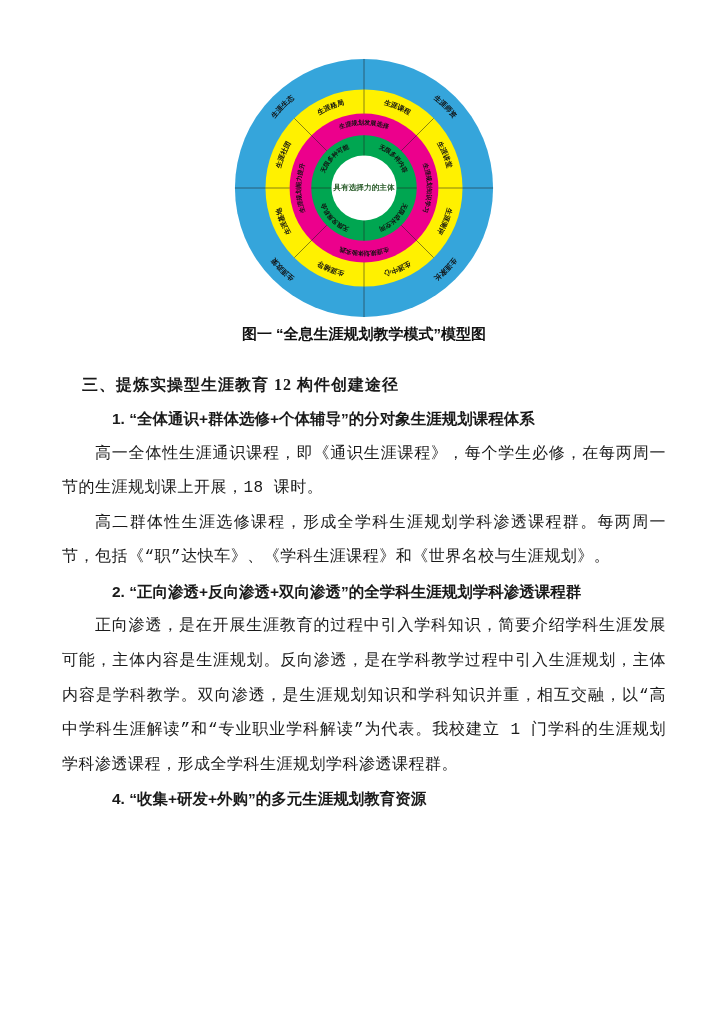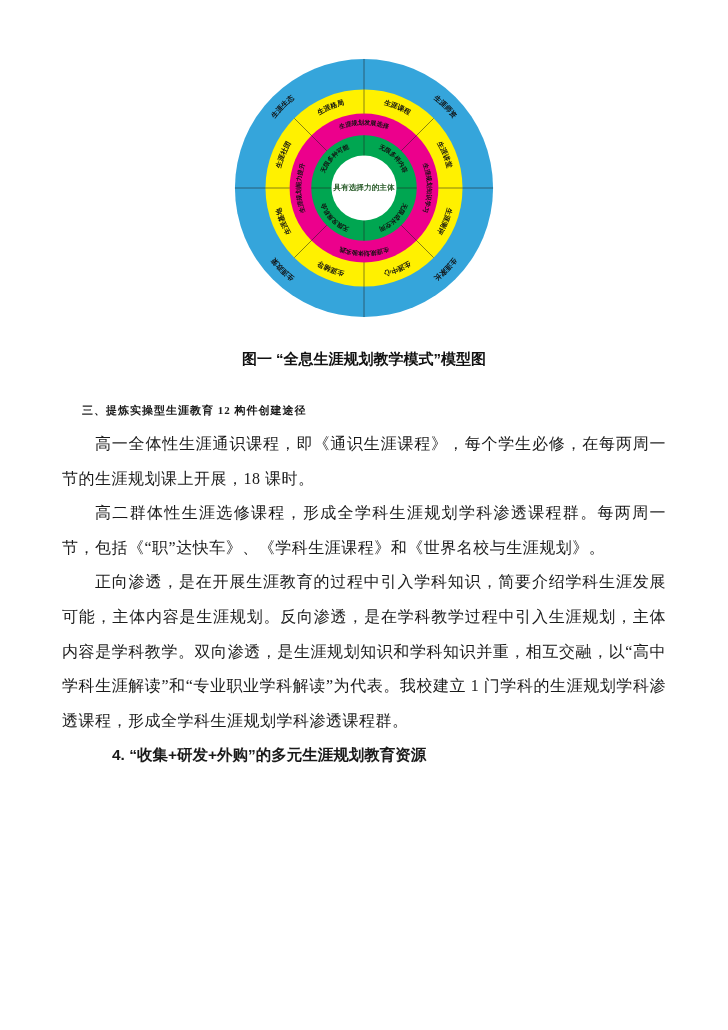--- a/index.html
+++ b/index.html
@@ -4,35 +4,35 @@
 <style>
   html,body{margin:0;padding:0;}
   body{
     width:728px;height:1030px;background:#ffffff;overflow:hidden;position:relative;
     font-family:"Liberation Serif","DejaVu Serif",serif;color:#1a1a1a;
   }
   .page{width:728px;height:1030px;position:relative;}
   .figure-wrap{text-align:center;padding-top:55px;}
   .figure-wrap svg{display:inline-block;}
   .caption{
-    margin-top:25px;text-align:center;font-family:"Liberation Sans","DejaVu Sans",sans-serif;
+    text-align:center;font-family:"Liberation Sans","DejaVu Sans",sans-serif;
     font-weight:bold;font-size:15px;color:#111;
   }
   .doc{margin:24px 62px 0 62px;font-size:16px;}
   .h-major{
-    font-weight:bold;font-size:11px;line-height:34px;margin:0;padding:0;
+    font-weight:bold;font-size:16px;line-height:34px;margin:0;padding:0;
     text-indent:20px;letter-spacing:1px;
   }
   .h-sub{
     font-family:"Liberation Sans","DejaVu Sans",sans-serif;
     font-weight:bold;font-size:15.5px;line-height:34.5px;margin:0;padding:0;text-indent:50px;
   }
   p.body{
     margin:0;padding:0;text-indent:33px;line-height:34.6px;
-    text-align:justify;text-justify:inter-ideograph;letter-spacing:0.5px;
+    text-align:justify;text-justify:inter-ideograph;letter-spacing:0.5px;font-family:Liberation Mono, monospace;
   }
   .ring-label{font-family:"Liberation Sans","DejaVu Sans",sans-serif;font-weight:bold;}
 </style>
 </head>
 <body>
 
 <div class="page">
 
   <div class="figure-wrap">
     <svg width="266" height="266" viewBox="0 0 270 270">
@@ -109,19 +109,21 @@
       </g>
 
       <text class="ring-label" x="135" y="137.5" text-anchor="middle" font-size="7.8" fill="#2A5C2A">具有选择力的主体</text>
     </svg>
   </div>
 
   <div class="caption">图一 “全息生涯规划教学模式”模型图</div>
 
   <div class="doc">
     <p class="h-major">三、提炼实操型生涯教育 12 构件创建途径</p>
+    <p class="h-sub">1. “全体通识+群体选修+个体辅导”的分对象生涯规划课程体系</p>
     <p class="body">高一全体性生涯通识课程，即《通识生涯课程》，每个学生必修，在每两周一节的生涯规划课上开展，18 课时。</p>
     <p class="body">高二群体性生涯选修课程，形成全学科生涯规划学科渗透课程群。每两周一节，包括《“职”达快车》、《学科生涯课程》和《世界名校与生涯规划》。</p>
+    <p class="h-sub">2. “正向渗透+反向渗透+双向渗透”的全学科生涯规划学科渗透课程群</p>
     <p class="body">正向渗透，是在开展生涯教育的过程中引入学科知识，简要介绍学科生涯发展可能，主体内容是生涯规划。反向渗透，是在学科教学过程中引入生涯规划，主体内容是学科教学。双向渗透，是生涯规划知识和学科知识并重，相互交融，以“高中学科生涯解读”和“专业职业学科解读”为代表。我校建立 1 门学科的生涯规划学科渗透课程，形成全学科生涯规划学科渗透课程群。</p>
     <p class="h-sub">4. “收集+研发+外购”的多元生涯规划教育资源</p>
   </div>
 
 </div>
 
 </body></html>

